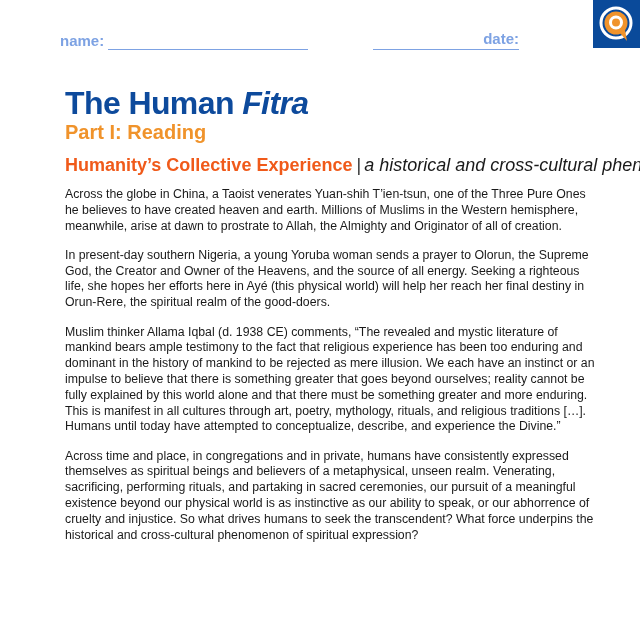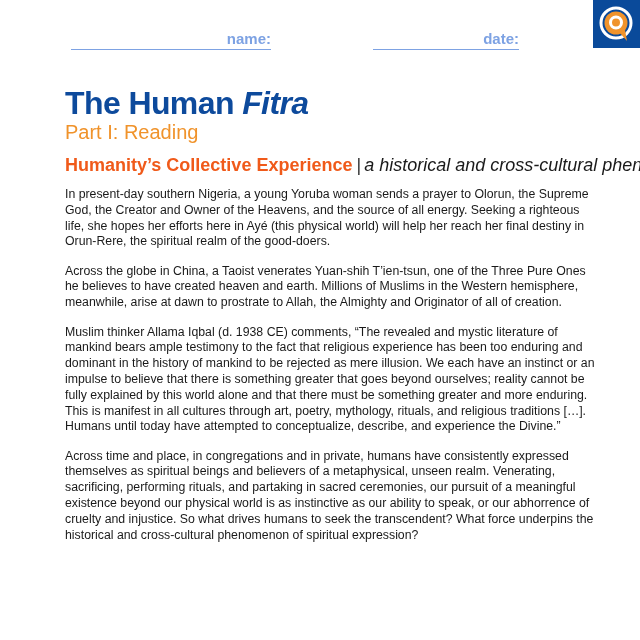--- a/index.html
+++ b/index.html
@@ -24,21 +24,21 @@
     height: 15px; margin-left: 4px;
   }
   .title {
     position: absolute; left: 65px; top: 84px; margin: 0;
     font-size: 32px; font-weight: bold; color: #0d4a9c; letter-spacing: -0.6px;
     line-height: 38px;
   }
   .title em { font-style: italic; }
   .part {
     position: absolute; left: 65px; top: 119px; margin: 0;
-    font-size: 20px; font-weight: normal; color: #f0932b;
+    font-size: 20px; font-weight: bold; color: #f0932b;
     line-height: 26px;
   }
   .subtitle {
     position: absolute; left: 65px; top: 157px; font-size: 18px; line-height: 16px;
     color: #1a1a1a; white-space: nowrap; text-align: center;
   }
   .subtitle .section { color: #f05a1a; font-weight: bold; }
   .subtitle .sep { color: #333; margin: 0 3px 0 4px; }
   .subtitle .desc { font-style: italic; }
   .body {
@@ -52,36 +52,36 @@
 
 <div class="logo">
   <svg width="36" height="38" viewBox="0 0 36 38">
     <circle cx="17" cy="17" r="15" fill="none" stroke="#ffffff" stroke-width="3"></circle>
     <circle cx="17" cy="17" r="11.5" fill="#f0932b"></circle>
     <path d="M20 26 L28 35 L26 24 Z" fill="#f0932b"></path>
     <circle cx="17" cy="16.5" r="5.5" fill="none" stroke="#ffffff" stroke-width="3"></circle>
   </svg>
 </div>
 
-<div class="field" style="left:67px;flex-direction:column;">
+<div class="field" style="left:60px;">
   <span class="label">name:</span>
   <span class="line" style="width:200px;"></span>
 </div>
 
 <div class="field" style="left:369px;flex-direction:column;">
   <span class="label">date:</span>
   <span class="line" style="width:146px;"></span>
 </div>
 
 <h1 class="title"><span>The Human </span><em>Fitra</em></h1>
 
 <h2 class="part">Part I: Reading</h2>
 
 <div class="subtitle">
   <span class="section">Humanity’s Collective Experience</span><span class="sep">|</span><span class="desc">a historical and cross-cultural phenomenon</span>
 </div>
 
 <div class="body">
+  <p>Across the globe in China, a Taoist venerates Yuan-shih T’ien-tsun, one of the Three Pure Ones he believes to have created heaven and earth. Millions of Muslims in the Western hemisphere, meanwhile, arise at dawn to prostrate to Allah, the Almighty and Originator of all of creation.</p>
   <p>In present-day southern Nigeria, a young Yoruba woman sends a prayer to Olorun, the Supreme God, the Creator and Owner of the Heavens, and the source of all energy. Seeking a righteous life, she hopes her efforts here in Ayé (this physical world) will help her reach her final destiny in Orun-Rere, the spiritual realm of the good-doers.</p>
-  <p>Across the globe in China, a Taoist venerates Yuan-shih T’ien-tsun, one of the Three Pure Ones he believes to have created heaven and earth. Millions of Muslims in the Western hemisphere, meanwhile, arise at dawn to prostrate to Allah, the Almighty and Originator of all of creation.</p>
   <p>Muslim thinker Allama Iqbal (d. 1938 CE) comments, “The revealed and mystic literature of mankind bears ample testimony to the fact that religious experience has been too enduring and dominant in the history of mankind to be rejected as mere illusion. We each have an instinct or an impulse to believe that there is something greater that goes beyond ourselves; reality cannot be fully explained by this world alone and that there must be something greater and more enduring. This is manifest in all cultures through art, poetry, mythology, rituals, and religious traditions […]. Humans until today have attempted to conceptualize, describe, and experience the Divine.”</p>
   <p>Across time and place, in congregations and in private, humans have consistently expressed themselves as spiritual beings and believers of a metaphysical, unseen realm. Venerating, sacrificing, performing rituals, and partaking in sacred ceremonies, our pursuit of a meaningful existence beyond our physical world is as instinctive as our ability to speak, or our abhorrence of cruelty and injustice. So what drives humans to seek the transcendent? What force underpins the historical and cross-cultural phenomenon of spiritual expression?</p>
 </div>
 
 </body></html>

